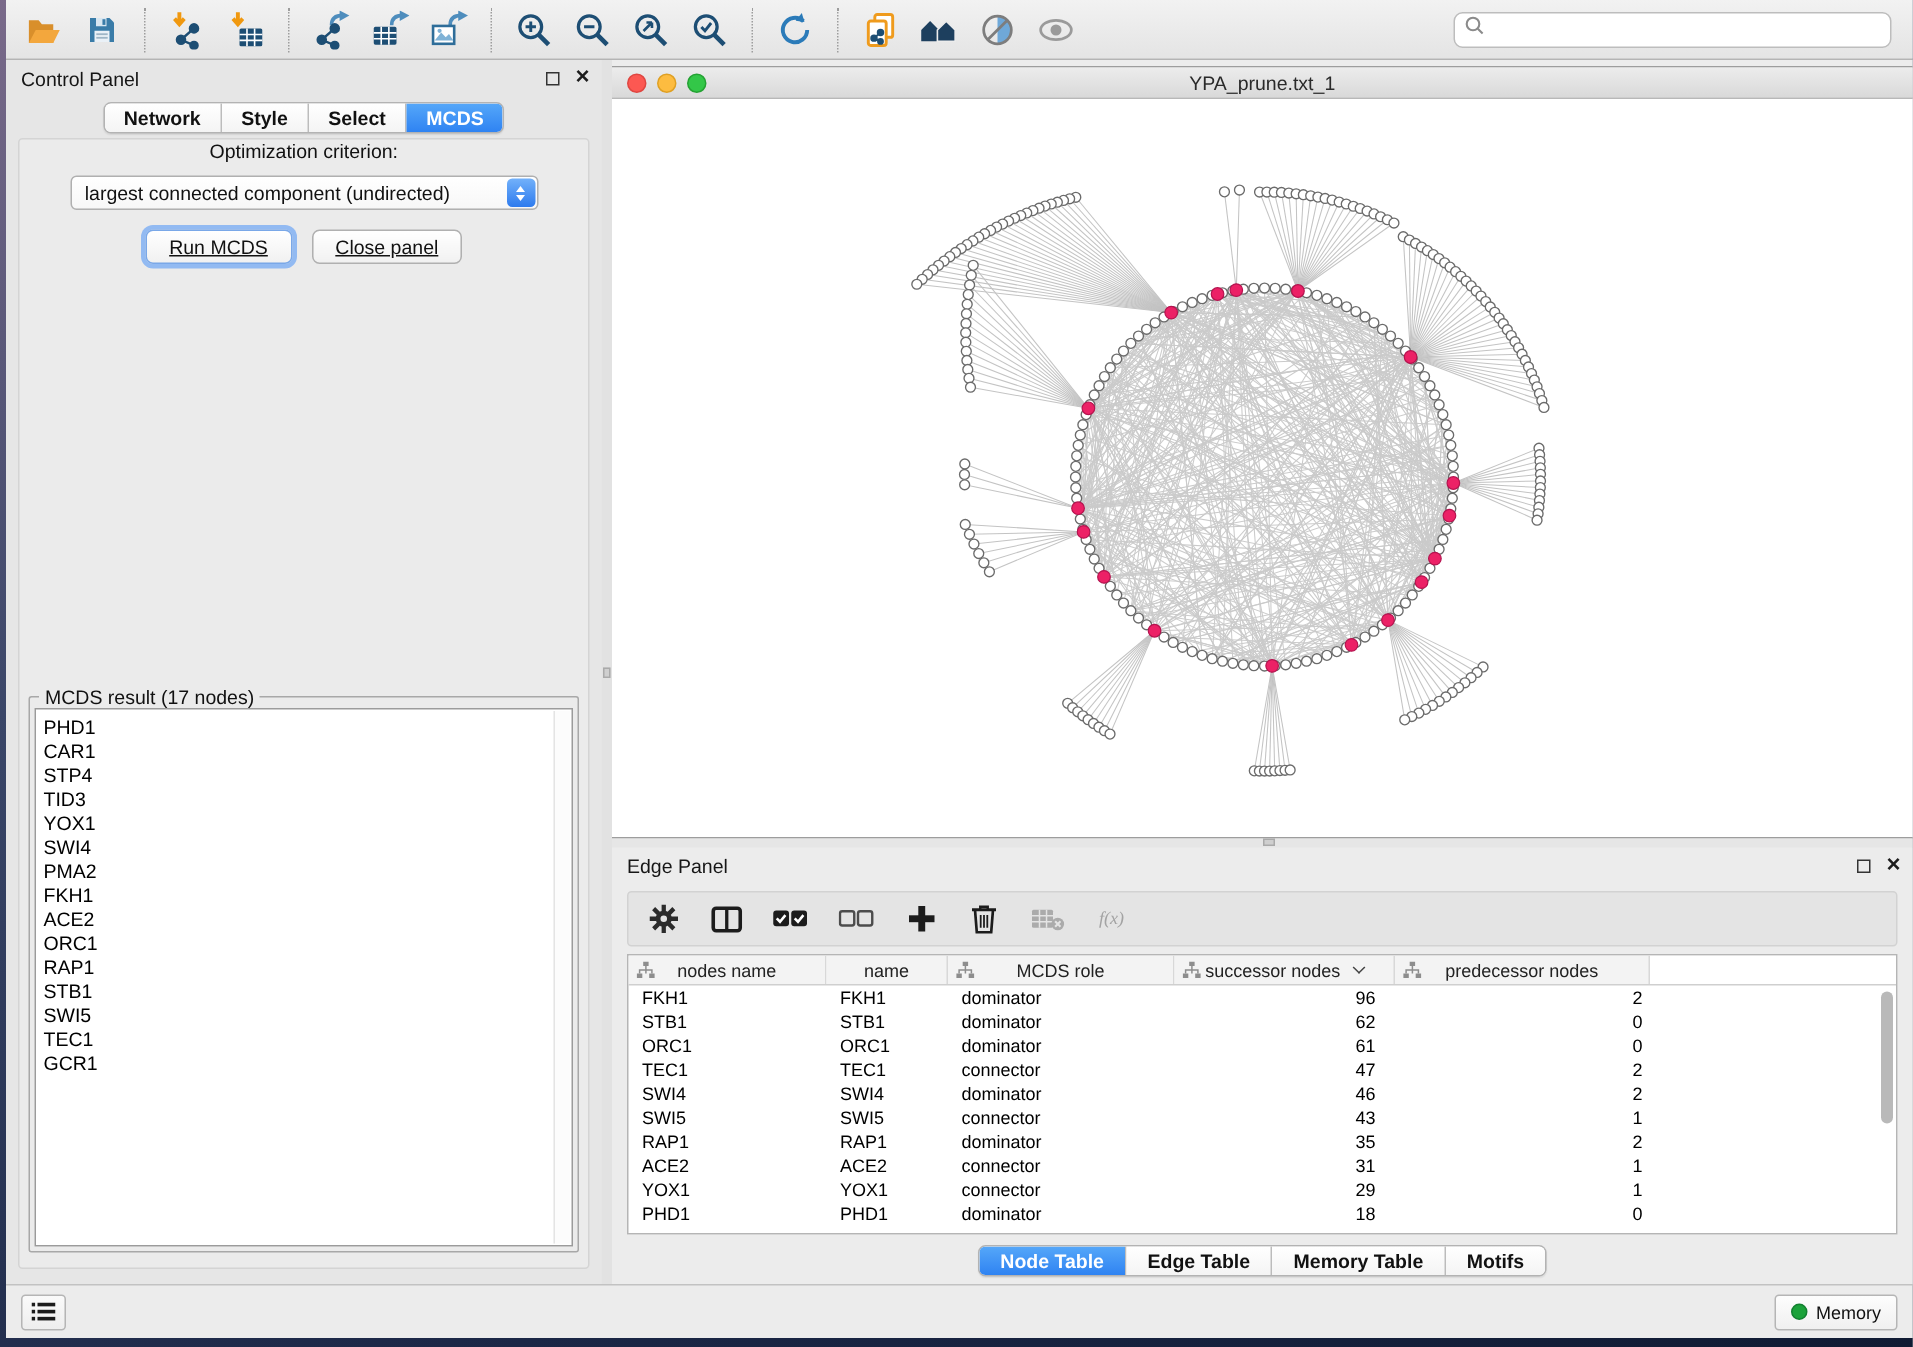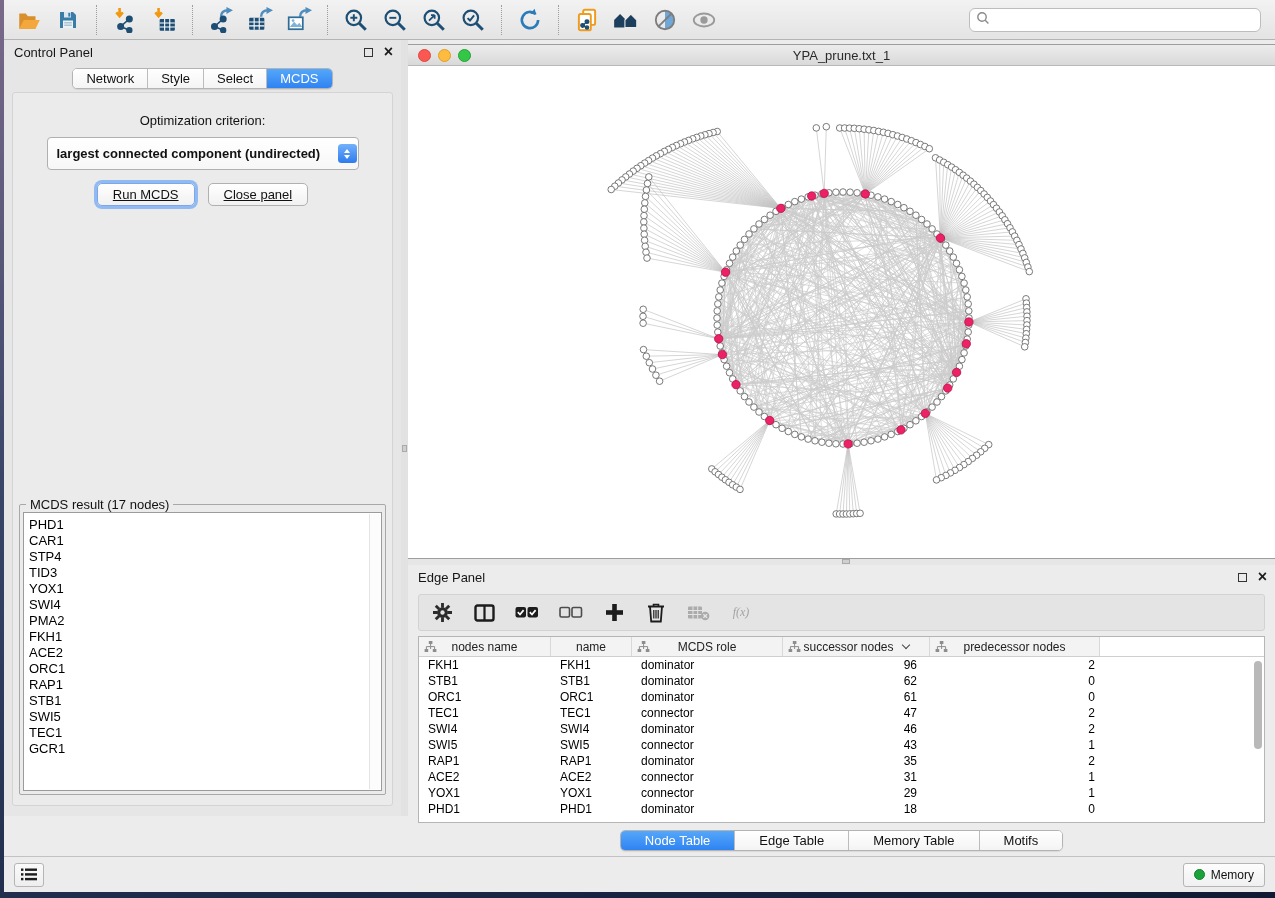--- a/index.html
+++ b/index.html
@@ -26,47 +26,47 @@
   
   .control-panel { width:397px; flex:0 0 397px; background:#e6e6e6; display:flex; flex-direction:column; min-height:0; }
   .panel-header { height:24px; flex:0 0 24px; display:flex; align-items:center; padding:0 8px 0 10px; }
   .panel-title { font-size:13px; color:#161616; }
   .panel-header .spacer { flex:1; }
   .float-icon { width:9px; height:9px; border:1.5px solid #333; margin-right:11px; }
   .close-x { font-size:16px; font-weight:bold; color:#1c1c1c; line-height:12px; }
 
   .cp-tabs { display:flex; justify-content:center; margin-top:4px; }
   .segset { display:inline-flex; border:1px solid #b3b3b3; border-radius:5px; overflow:hidden;
-    background:#fff; box-shadow:0 1px 1px rgba(0,0,0,.08); }
+    background:#fff; box-shadow:0 1px 1px rgba(0,0,0,.08);font-weight:bold; }
   .seg { padding:2px 13px; font-size:13px; color:#111; background:linear-gradient(#fff,#f4f4f4);
     border-right:1px solid #bcbcbc; cursor:default; white-space:nowrap; }
   .seg:last-child { border-right:none; }
   .seg.active { background:linear-gradient(#55a7f9,#2f83f2); color:#fff; }
 
   .cp-body { flex:1; margin:3px 8px 10px 8px; background:#ebebeb; border:1px solid #d4d4d4;
     border-radius:3px; display:flex; flex-direction:column; min-height:0; padding-bottom:10px; }
-  .opt-label { text-align:center; font-size:13px; margin-top:20px; color:#111; }
+  .opt-label { text-align:center; font-size:13px; color:#111; }
   .selectrow { display:flex; justify-content:center; margin-top:9px; }
-  .select { width:312px; height:33px; border:1px solid #b0b0b0; border-radius:4px;
-    background:linear-gradient(#fff,#f7f7f7); display:flex; align-items:center;font-weight:bold; }
+  .select { width:312px; height:23px; border:1px solid #b0b0b0; border-radius:4px;
+    background:linear-gradient(#fff,#f7f7f7); display:flex; align-items:center; }
   .select .val { flex:1; font-size:13px; padding-left:9px; color:#111; white-space:nowrap; }
   .stepper { width:19px; height:19px; margin-right:1px; border-radius:3.5px;
     background:linear-gradient(#72b1fa,#2e7bee); display:flex; flex-direction:column;
     align-items:center; justify-content:center; gap:2px; }
   .chv-up { width:0; height:0; border-left:3.5px solid transparent; border-right:3.5px solid transparent;
     border-bottom:4.5px solid #fff; }
   .chv-dn { width:0; height:0; border-left:3.5px solid transparent; border-right:3.5px solid transparent;
     border-top:4.5px solid #fff; }
   .btnrow { display:flex; justify-content:center; gap:13px; margin-top:13px; }
   .btn { height:23px; padding:0 15px; font-size:13px; color:#111; background:linear-gradient(#fff,#f1f1f1);
     border:1px solid #b0b0b0; border-radius:5px; font-family:"Liberation Sans",sans-serif;text-decoration:underline; }
   .btn.focusring { box-shadow:0 0 0 3px rgba(98,160,246,.65); border-color:#7aa8e8; }
 
   .cp-flex-spacer { flex:1; }
-  .groupbox { margin:0 6px; height:291px; border:1px solid #a8a8a8; border-radius:2px;
+  .groupbox { margin:0 6px; height:371px; border:1px solid #a8a8a8; border-radius:2px;
     position:relative; padding:7px 3px 3px 3px; background:#ebebeb; }
   .groupbox .legend { position:absolute; top:-8px; left:6px; background:#ebebeb; padding:0 4px;
     font-size:13px; color:#111; }
   .mcds-list { background:#fff; border:1px solid #9b9b9b; height:100%; position:relative;
     overflow:hidden; padding:4px 0 0 5px; }
   .mcds-item { font-size:13px; line-height:16px; color:#000; }
   .mcds-scroll { position:absolute; top:1px; right:1px; bottom:1px; width:11px; background:#fcfcfc;
     border-left:1px solid #e4e4e4; }
 
   
@@ -113,25 +113,25 @@
   .tbody { flex:1; }
   .tr { display:flex; height:16px; }
   .td { font-size:12px; line-height:16px; color:#000; padding-left:9px; white-space:nowrap; overflow:hidden; }
   .td.c3 { text-align:right; padding-right:13px; padding-left:0; }
   .td.c4 { text-align:right; padding-right:5px; padding-left:0; }
   .td.fill { flex:1; }
   .tb-scroll { position:absolute; top:21px; right:1px; width:10px; height:160px; }
   .tb-thumb { position:absolute; top:3px; left:1px; width:8px; height:88px; background:#b9b9b9; border-radius:4px; }
 
   .tp-tabs { display:flex; justify-content:center; margin-top:7px; }
-  .tp-tabs .seg { font-size:13px; padding:2px 24px; }
+  .tp-tabs .seg { font-size:13px; padding:2px 14px; }
 
   
   .status-bar { height:36px; flex:0 0 36px; background:#ececec; border-top:1px solid #c2c2c2;
-    display:flex; align-items:center; padding:0 10px;margin-top:40px; }
+    display:flex; align-items:center; padding:0 10px; }
   .listbtn { width:30px; height:24px; border:1px solid #b5b5b5; border-radius:3px;
     background:linear-gradient(#fafafa,#eee); display:flex; align-items:center; justify-content:center; }
   .membtn { margin-left:auto; height:24px; padding:0 10px; border:1px solid #b5b5b5; border-radius:3px;
     background:linear-gradient(#fdfdfd,#f0f0f0); display:flex; align-items:center; gap:6px; font-size:12px; color:#111; }
   .memdot { width:11px; height:11px; border-radius:50%; background:#1ba23a; border:1px solid #128030; }
 </style>
 </head>
 <body>
 
 <div class="app">

